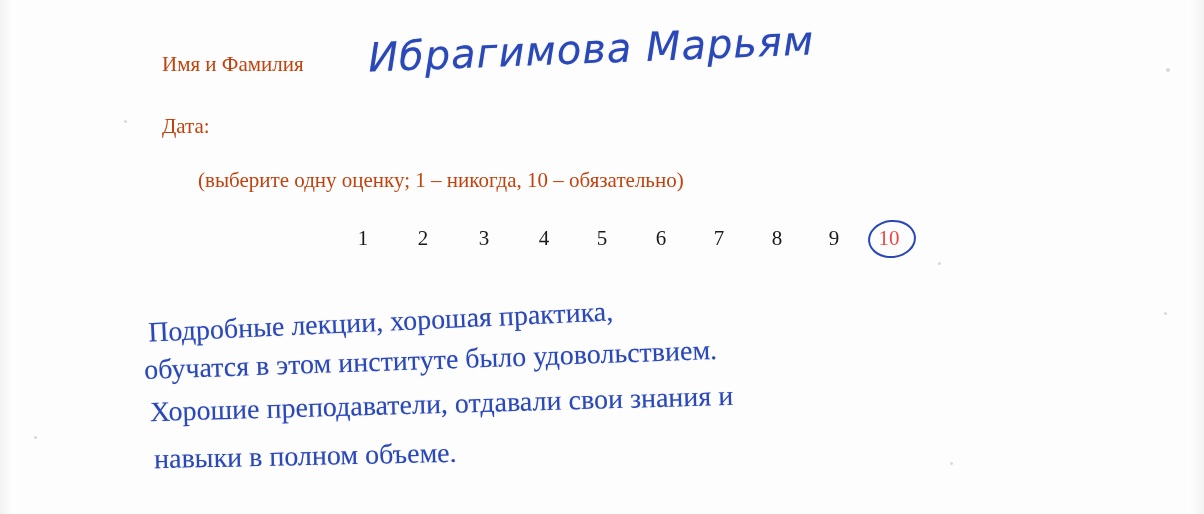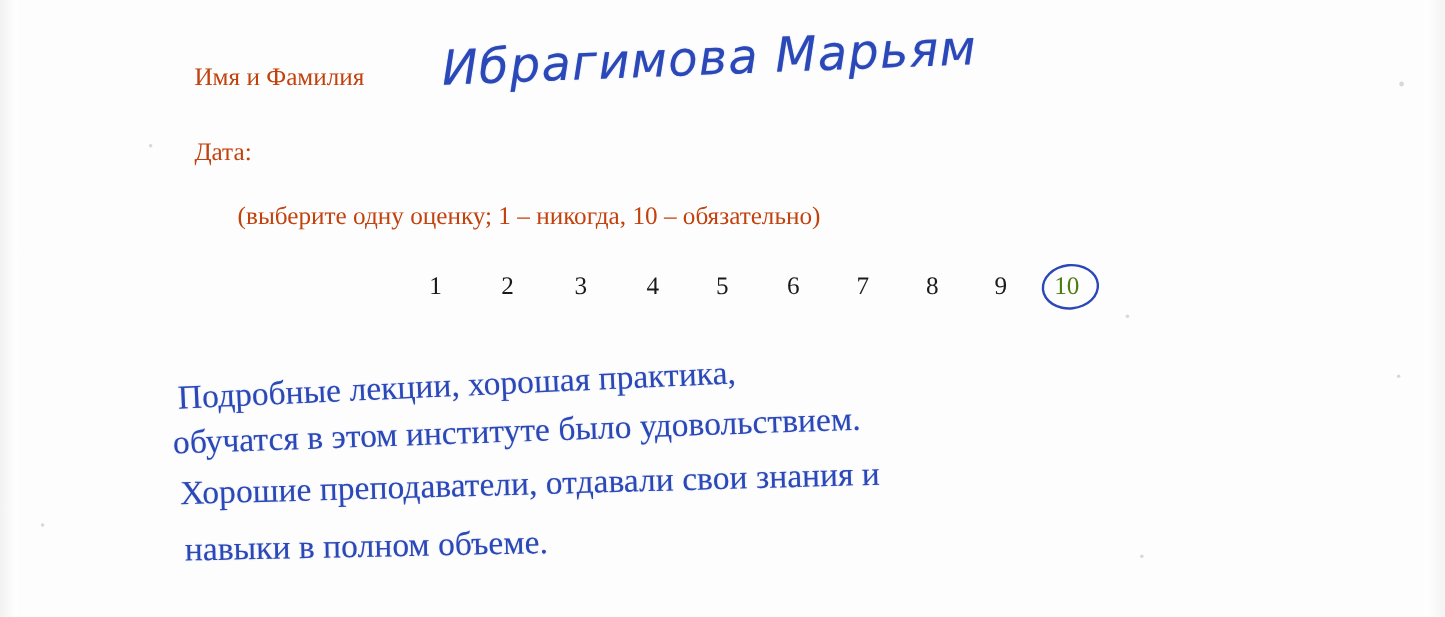--- a/index.html
+++ b/index.html
@@ -89,21 +89,21 @@
   #rating-scale .num {
     position: absolute;
     top: 0;
     font-family: "Liberation Serif", serif;
     font-size: 21px;
     color: #1a1a1a;
     text-align: center;
     width: 26px;
   }
   #rating-scale .num.selected {
-    color: #4d7c0f;
+    color: #ef4444;
   }
   .circle-mark {
     position: absolute;
     border: 2px solid #2a48b8;
     border-radius: 50%;
     width: 44px;
     height: 34px;
     transform: rotate(-6deg);
     pointer-events: none;
   }

